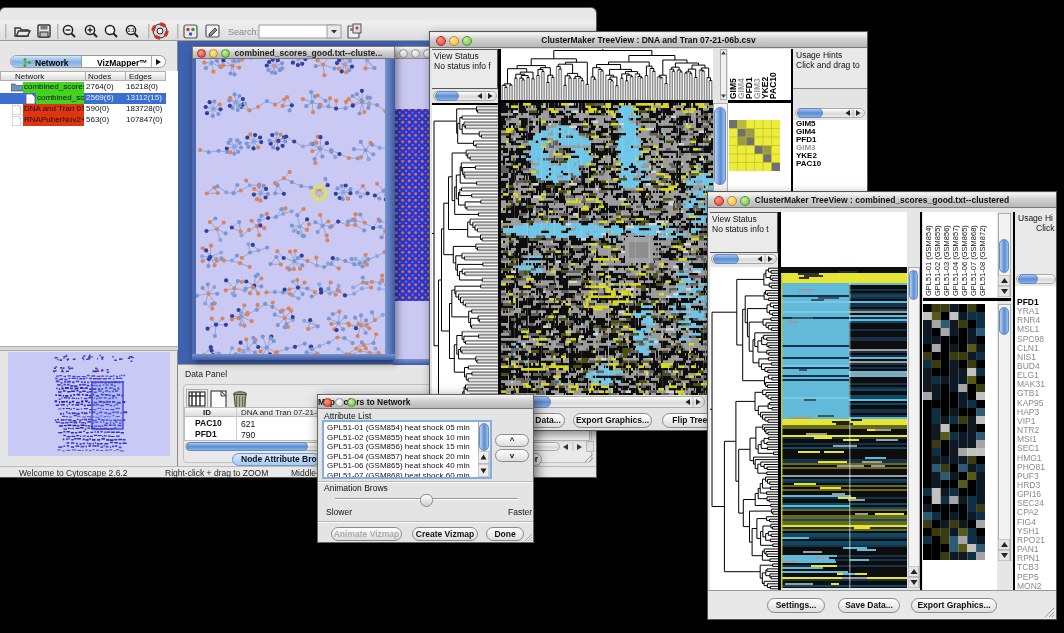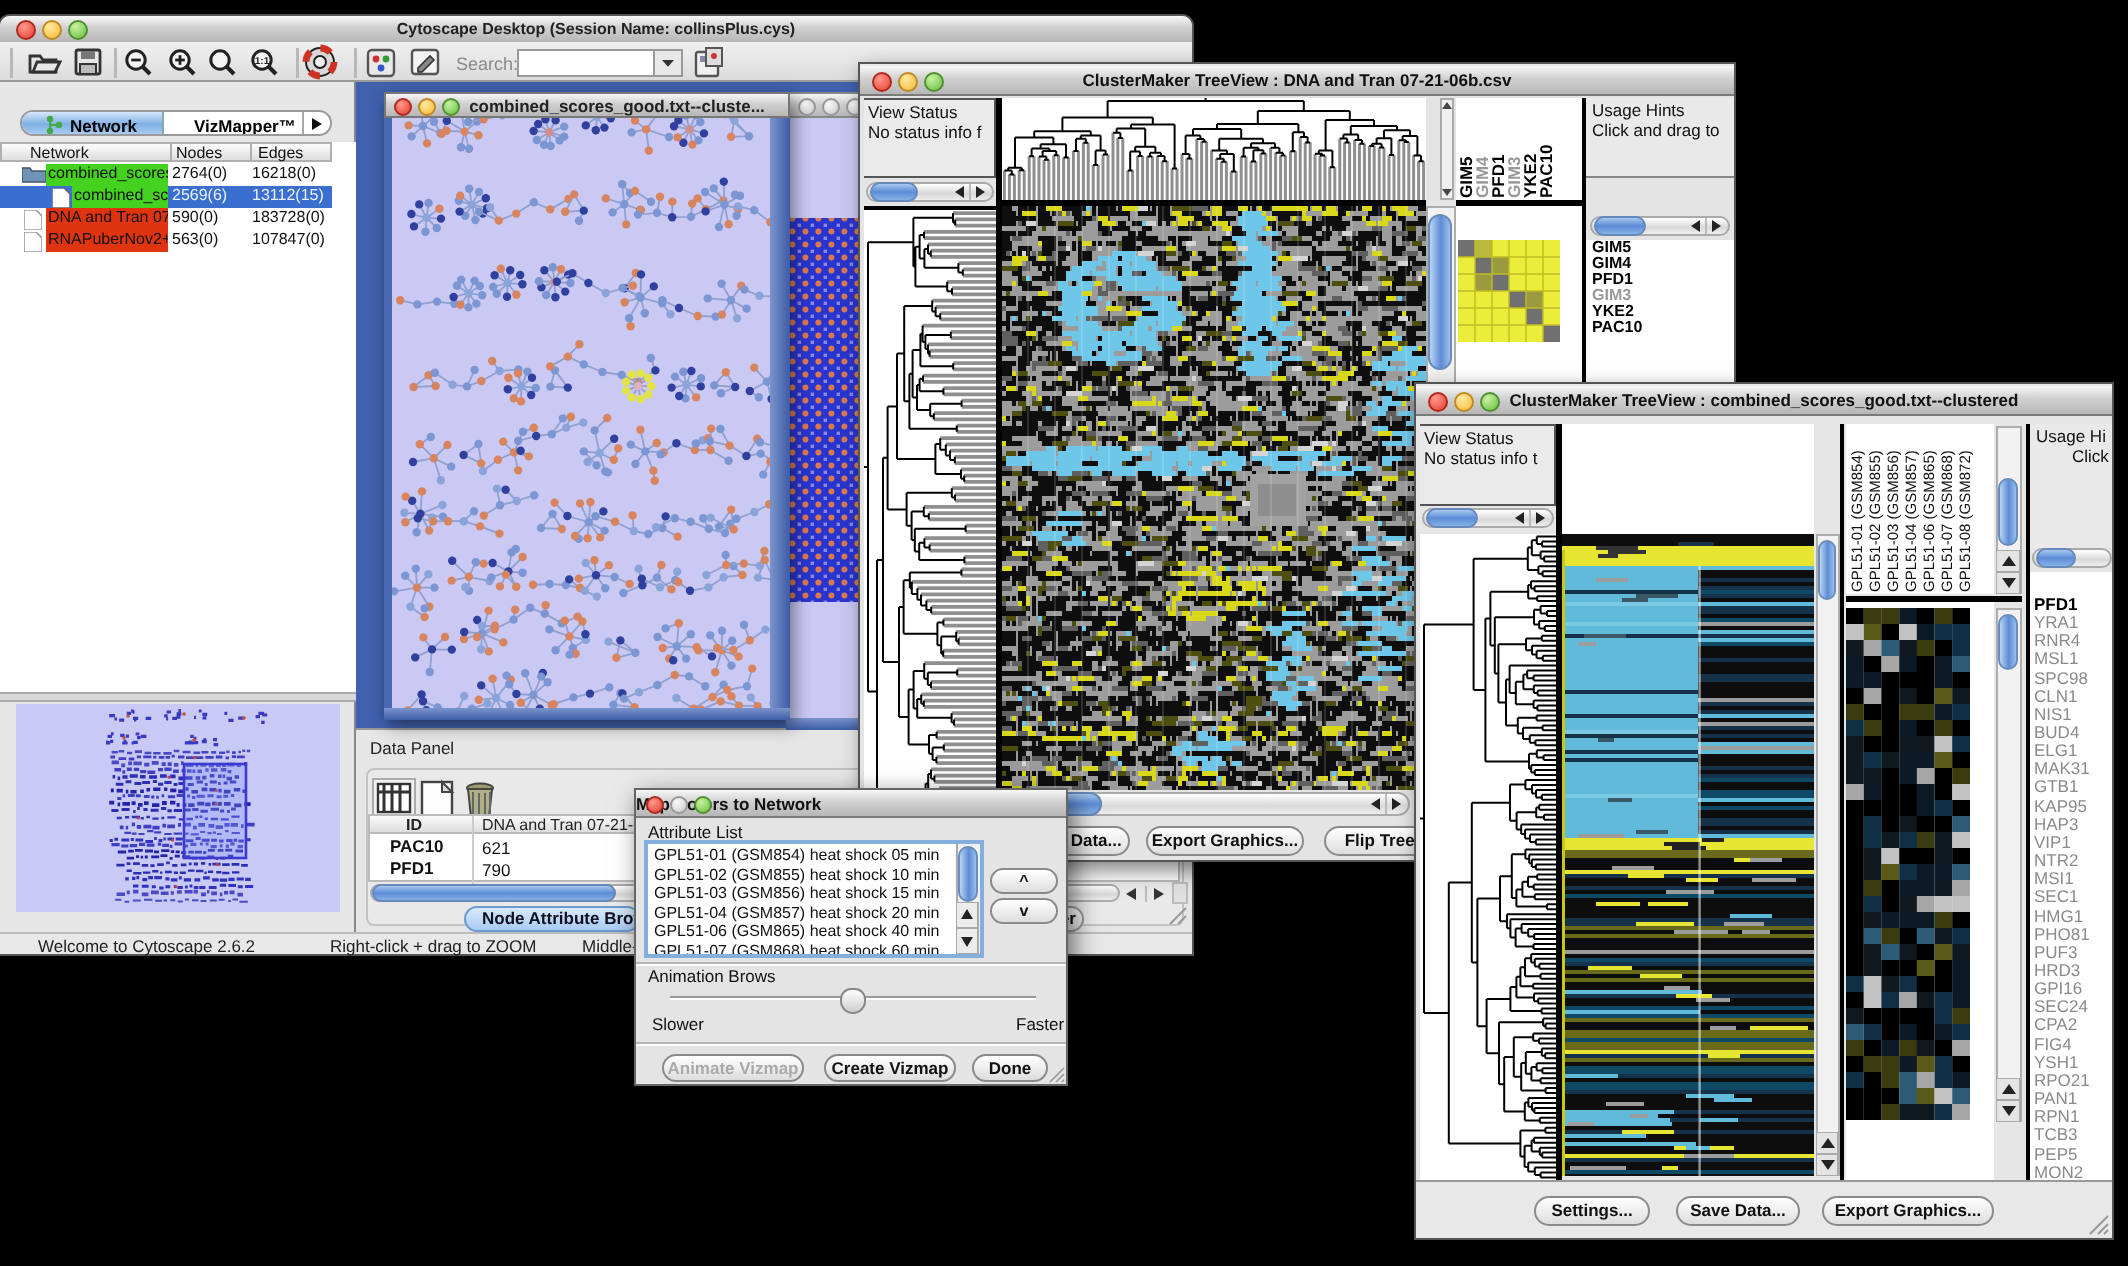--- a/index.html
+++ b/index.html
@@ -6,26 +6,20 @@
 .tl{position:absolute;width:10px;height:10px;border-radius:50%;top:2px}
 .tb{background:linear-gradient(#f7f7f7,#d0d0d0 45%,#b7b7b7);border-bottom:1px solid #7a7a7a}
 .btn{position:absolute;background:linear-gradient(#fff,#ddd);border:1.5px solid #8a8a8a;border-radius:9px;text-align:center;font-weight:bold;color:#111;white-space:nowrap;overflow:hidden}
 .etch{border-top:1px solid #b6b6b6;border-bottom:1px solid #fbfbfb}
 .sb{position:absolute;background:linear-gradient(#fff,#d8d8d8 60%,#eee);border:1px solid #aaa;border-radius:8px}
 .sbt{position:absolute;background:linear-gradient(#a8c8ee,#5b8cd6 50%,#86b2e6);border:1px solid #6688bb;border-radius:7px}
 .vsb{position:absolute;background:#f2f2f2;border:1px solid #adadad}
 .vsbt{position:absolute;left:1px;right:1px;background:linear-gradient(90deg,#b8d4f0,#5b8cd6 55%,#9cc0ea);border:1px solid #6a8cbe;border-radius:6px}
 </style></head><body>
 <div class="ab" style="left:0;top:8px;width:596px;height:469px;background:#e8e8e8;border-radius:5px 5px 0 0;box-shadow:0 0 0 1px #555">
-    <div class="ab tb" style="left:0;top:0;width:100%;height:14px;border-radius:5px 5px 0 0">
-      <div class="tl" style="left:8px;background:radial-gradient(circle at 35% 30%,#ff9a8a,#e33e32);border:0.5px solid #b02820"></div>
-      <div class="tl" style="left:21px;background:radial-gradient(circle at 35% 30%,#ffe9a0,#f5b936);border:0.5px solid #c08a20"></div>
-      <div class="tl" style="left:34px;background:radial-gradient(circle at 35% 30%,#c8f0a0,#67c040);border:0.5px solid #509030"></div>
-      <div style="text-align:center;font-size:8px;font-weight:bold;color:#222;line-height:14px">Cytoscape Desktop (Session Name: collinsPlus.cys)</div>
-    </div>
     <div class="ab" style="left:0;top:13px;width:100%;height:20px;background:linear-gradient(#f0f0f0,#dcdcdc);border-bottom:1px solid #9a9a9a">
       <svg class="ab" style="left:0;top:0" width="596" height="20" viewBox="0 0 596 20">
         <rect x="5" y="3" width="1.5" height="15" fill="#b8b8b8"></rect>
         <rect x="57" y="3" width="1.5" height="15" fill="#b8b8b8"></rect>
         <rect x="148" y="3" width="1.5" height="15" fill="#b8b8b8"></rect>
         <rect x="177" y="3" width="1.5" height="15" fill="#b8b8b8"></rect>
         <g transform="translate(14,3)">
           <path d="M1 12V4h5l1.5 2H14v6z" stroke="#333" fill="none" stroke-width="1.4"></path>
           <path d="M2.5 12l2-5H16l-2.5 5z" fill="#e8e8e8" stroke="#333" stroke-width="1.4"></path>
         </g>

